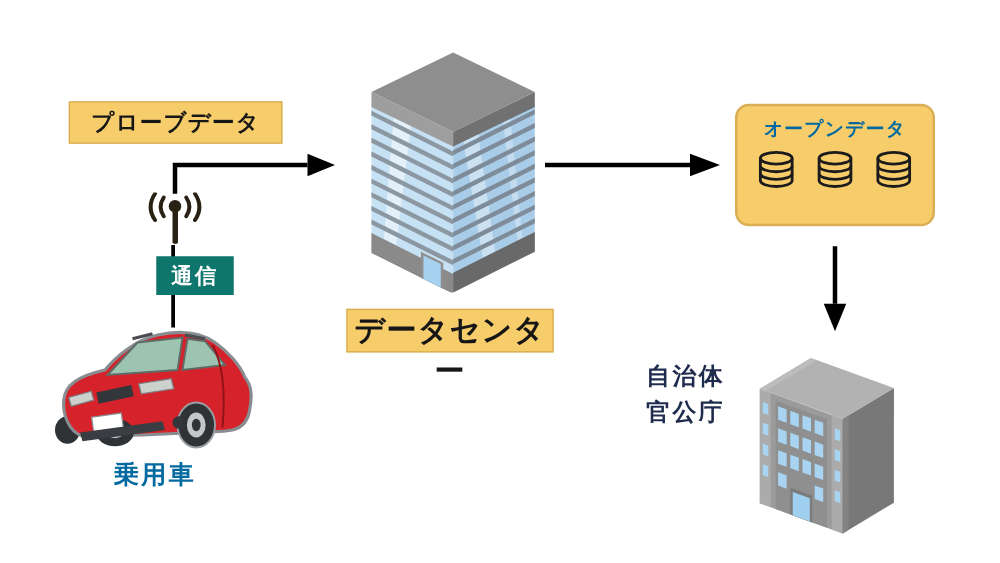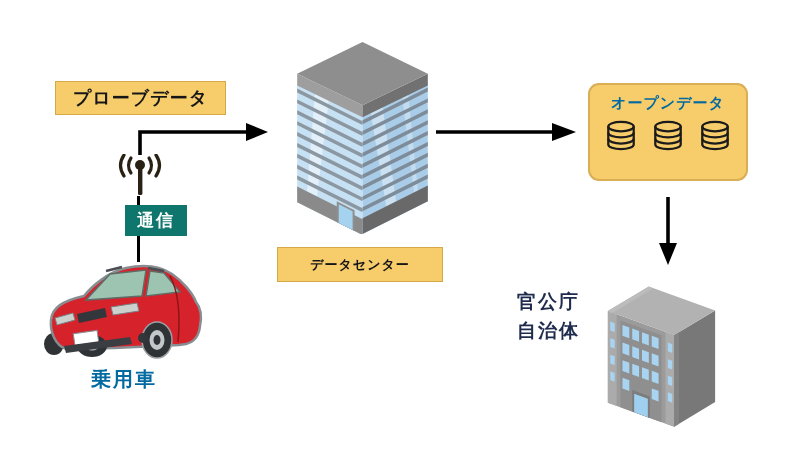--- a/index.html
+++ b/index.html
@@ -6,21 +6,21 @@
   .canvas{
     position:relative;width:800px;height:450px;background:#ffffff;overflow:hidden;
     font-family:"Liberation Sans","DejaVu Sans",sans-serif;
   }
   .abs{position:absolute;}
   .tag{
     background:#F7CD6B;color:#161616;font-weight:bold;text-align:center;
     border:1px solid rgba(170,125,30,.45);box-sizing:border-box;
   }
   .tag-probe{left:55px;top:81px;width:171px;height:34px;line-height:32px;font-size:18px;letter-spacing:1px;font-family:Liberation Serif, serif;}
-  .tag-dc{left:277px;top:247px;width:166px;height:35px;line-height:33px;font-size:13px;letter-spacing:1px;}
+  .tag-dc{left:277px;top:247px;width:166px;height:35px;line-height:33px;font-size:24px;letter-spacing:1px;}
   .comm{
     left:109px;top:205px;width:62px;height:31px;line-height:31px;
     background:#0f766e;color:#ffffff;font-weight:bold;font-size:17px;
     text-align:center;letter-spacing:2px;z-index:4;margin-left:16px;
   }
   .open-panel{
     left:588px;top:83px;width:160px;height:98px;background:#F7CD6B;
     border:2px solid #D9AE55;border-radius:11px;box-sizing:border-box;
     display:flex;flex-direction:column;align-items:center;
   }
@@ -164,22 +164,22 @@
       </svg>
     </div>
   </div>
 
   <svg class="abs" style="left:653px;top:193px;" width="30" height="78" viewBox="0 0 30 78">
     <path d="M15,4 L15,50" stroke="#000" stroke-width="3.6"></path>
     <polygon points="6,50 15,72 24,50" fill="#000"></polygon>
   </svg>
 
   <div class="abs recipients">
+    <div>自治体</div>
     <div>官公庁</div>
-    <div>自治体</div>
   </div>
 
   <svg class="abs" style="left:600px;top:270px;" width="122" height="158" viewBox="0 0 125 162">
     <g transform="translate(8,42) skewY(20)">
       <rect width="68" height="94" fill="#9B9B9B"></rect>
       <rect width="9" height="94" fill="#ABABAB"></rect>
       <rect x="59" width="9" height="94" fill="#ABABAB"></rect>
       <rect x="13" y="5" width="42" height="89" fill="#8F8F8F"></rect>
       <g fill="#A9D4F1">
         <rect x="2.5" y="10" width="4.5" height="9"></rect>

